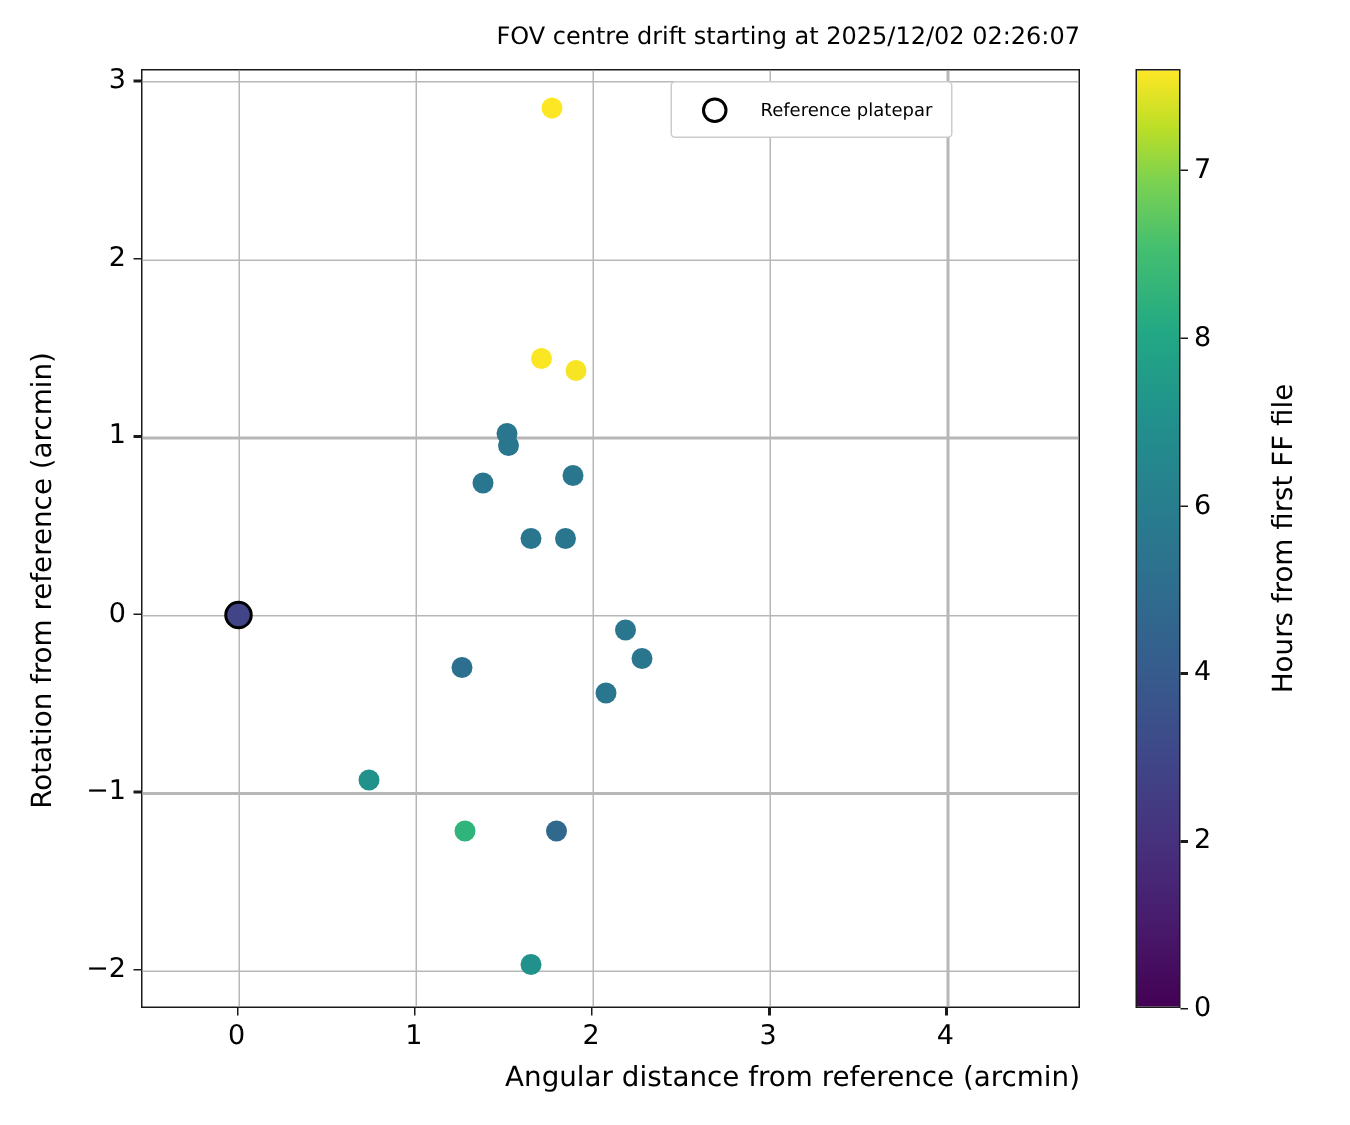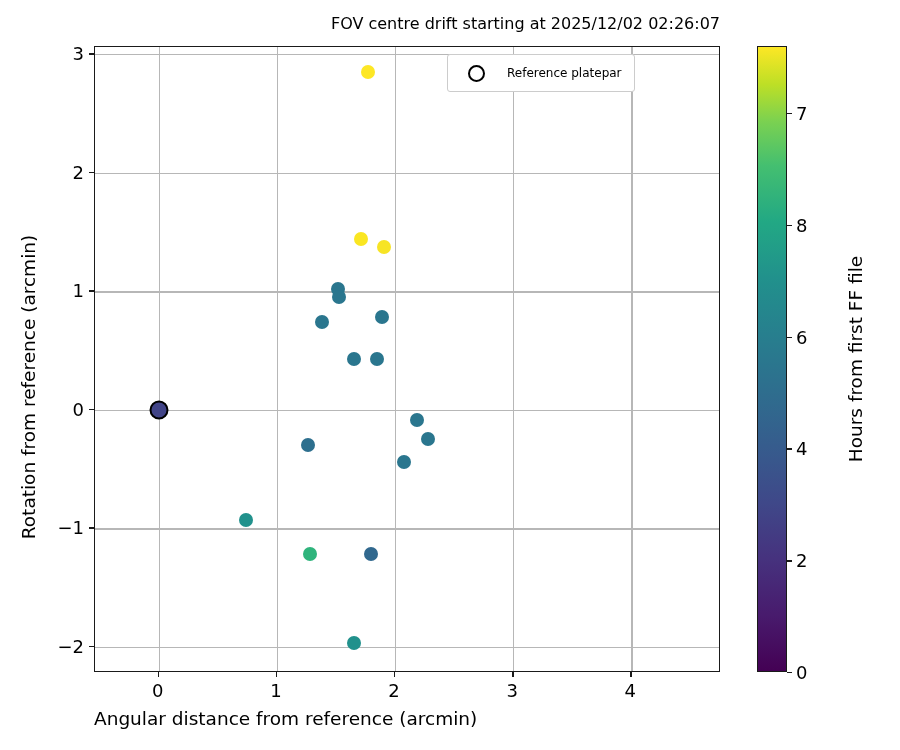--- a/index.html
+++ b/index.html
@@ -84,21 +84,21 @@
   .axlabel {
     position: absolute;
     font-size: 18.5px;
     color: #000000;
     white-space: nowrap;
   }
   #xlabel {
     left: 94px;
     top: 708px;
     width: 626px;
-    text-align: left;
+    text-align: right;
   }
   #ylabel {
     left: 0;
     top: 359px;
     width: 0;
     transform: rotate(-90deg);
     transform-origin: 28px 0;
     text-align: center;
   }
   #ylabel span {

